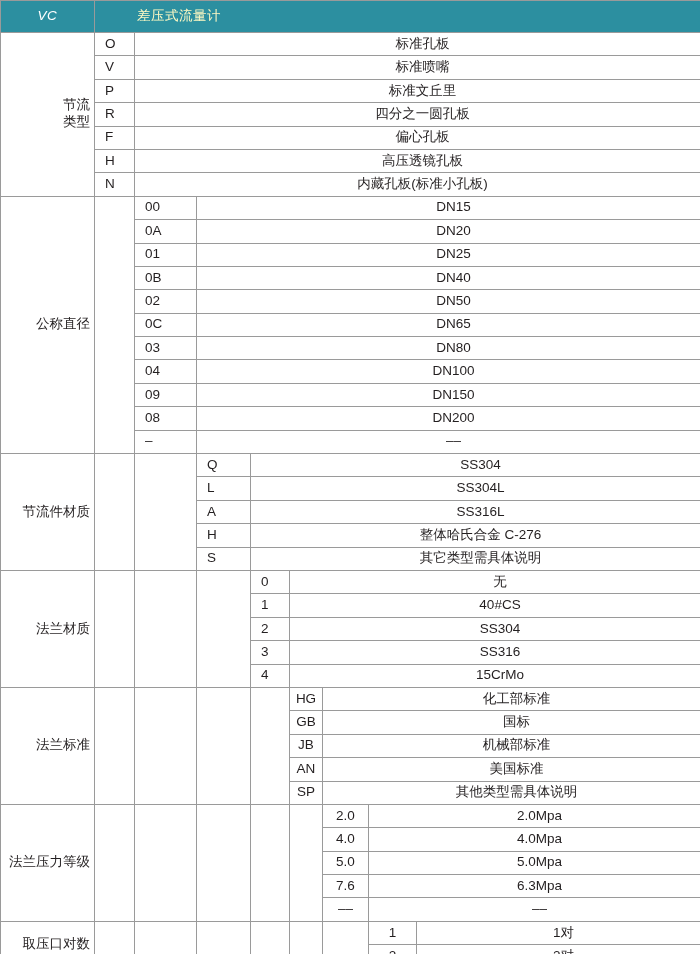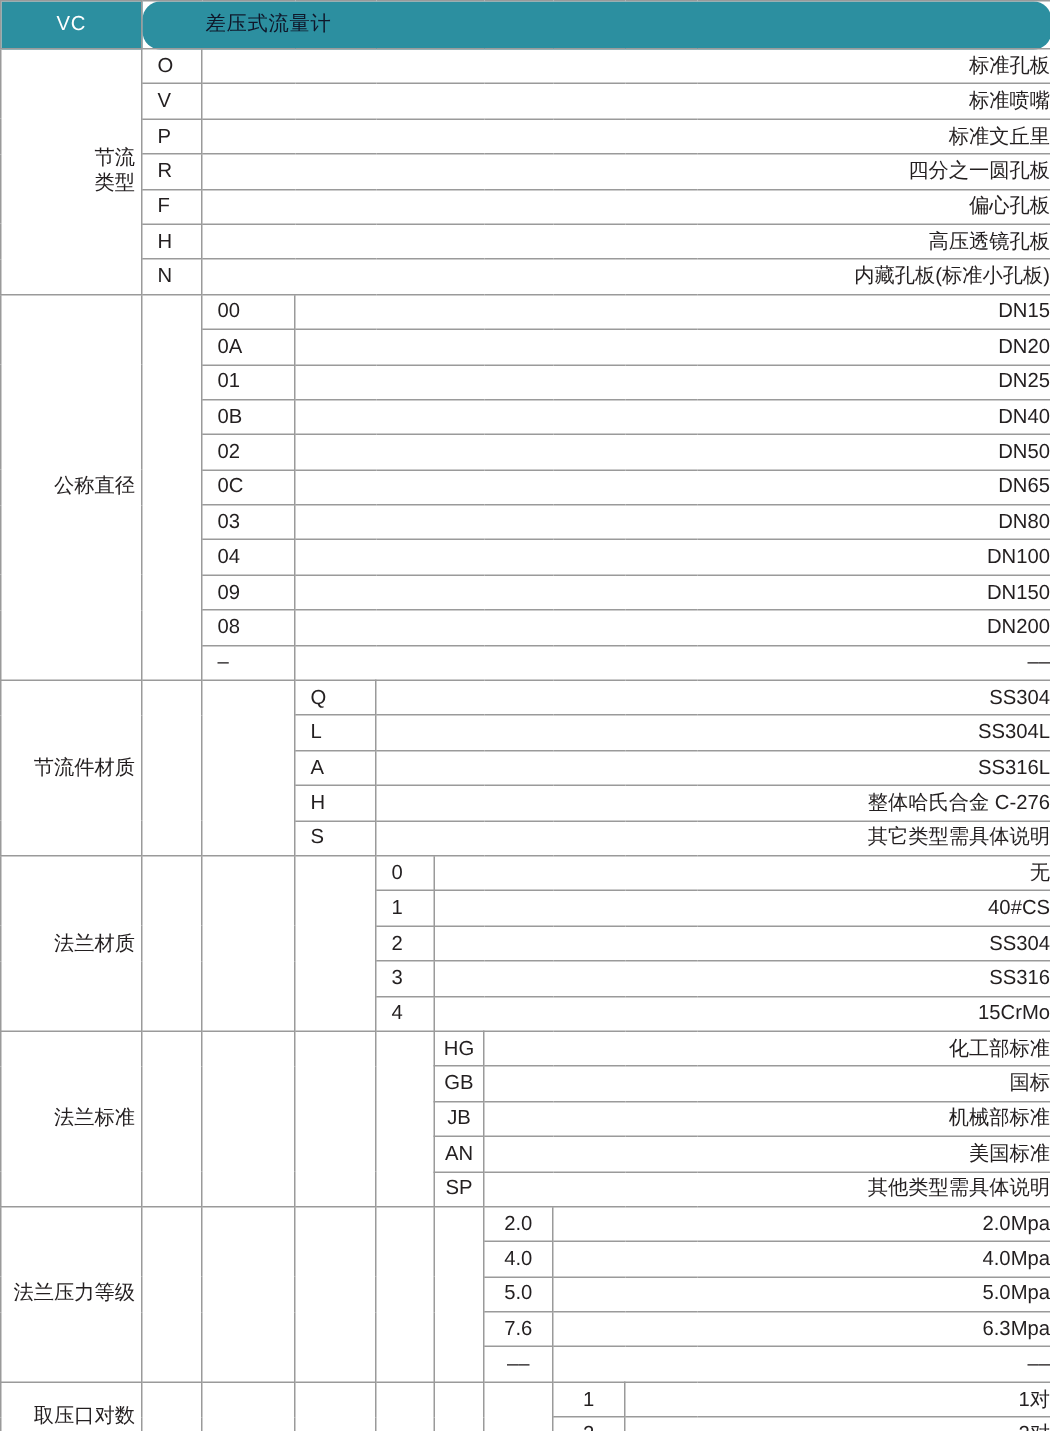--- a/index.html
+++ b/index.html
@@ -26,29 +26,29 @@
     line-height: 1.25;
   }
   
   .hdr-code {
     background: #2c8fa0;
     color: #ffffff;
     height: 31px;
     text-align: center;
     font-size: 14px;
     letter-spacing: 0.5px;
+    font-style: italic;
   }
   .hdr-title {
     background: #2c8fa0;
-    color: #0f172a;
+    color: #fef9c3;
     height: 31px;
     padding-left: 42px !important;
     font-size: 14px;
     letter-spacing: 0.5px;
-    border-radius: 12px;
   }
   
   .grp-name {
     text-align: right;
     font-size: 14px;
     color: #231f20;
     padding: 0 4px !important;
     line-height: 1.6;
   }
   
@@ -58,21 +58,21 @@
     height: 22.4px;
     font-size: 13px;
   }
   .code-cell.ctr {
     text-align: center;
     padding-left: 0 !important;
     margin-top: 42px;
   }
   
   .desc-cell {
-    text-align: right;
+    text-align: center;
     padding-left: 10px !important;
     height: 22.4px;
     font-size: 13px;
     margin-left: 24px;
   }
   .nowrap { white-space: nowrap; }
   .spacer-cell { border: 1px solid #9a9a9a; }
 </style>
 </head>
 <body>

